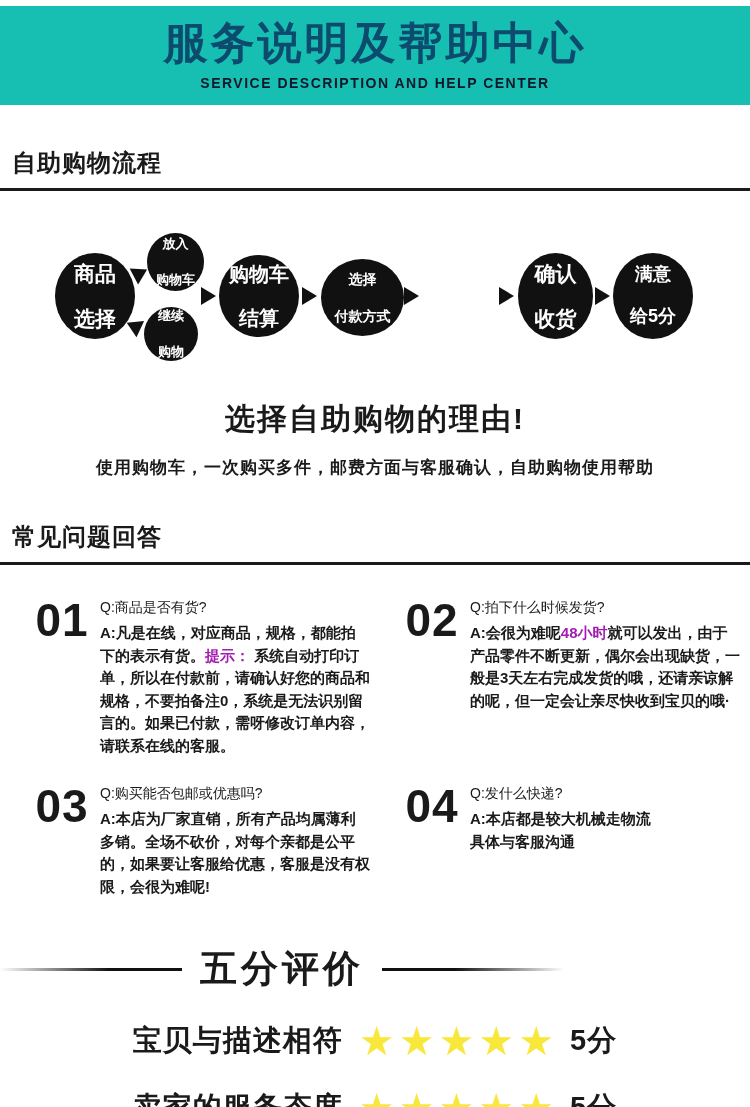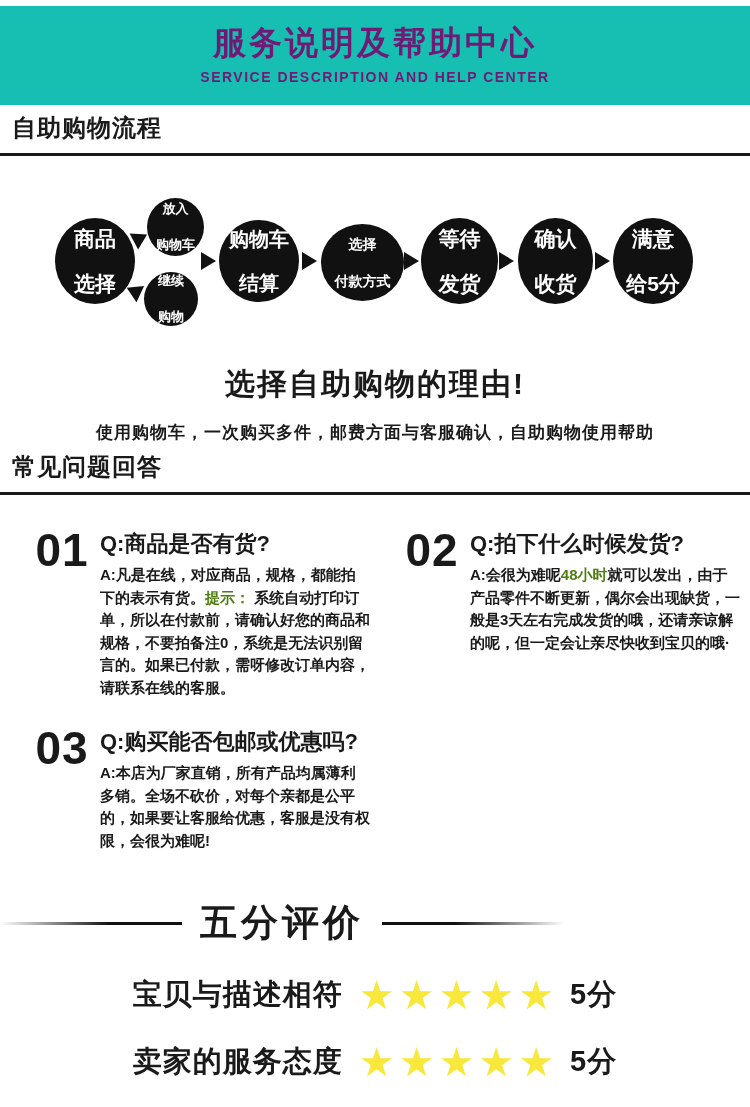--- a/index.html
+++ b/index.html
@@ -8,46 +8,46 @@
     width:750px; height:1107px; margin:0 auto; overflow:hidden;
     font-family:"Liberation Sans","DejaVu Sans",sans-serif;
     color:#1a1a1a;
   }
   
   .top-banner {
     margin-top:6px; height:99px; background:#17bfb2;
     display:flex; flex-direction:column; align-items:center; justify-content:center;
   }
   .top-banner h1 {
-    color:#701a75; font-size:33px; font-weight:700; letter-spacing:3px; line-height:1;
+    color:#0c4a6e; font-size:44px; font-weight:700; letter-spacing:3px; line-height:1;
   }
   .top-banner .en {
-    color:#701a75; font-size:14px; letter-spacing:1.5px; margin-top:10px; font-weight:600;
+    color:#0f172a; font-size:14px; letter-spacing:1.5px; margin-top:10px; font-weight:600;
   }
   
   .section-heading {
-    margin-top:7px; padding:0 12px 9px 12px;
+    margin-top:42px; padding:0 12px 9px 12px;
     border-bottom:3px solid #1a1a1a;
     font-size:24px; font-weight:600; letter-spacing:1px;
   }
   
   .flow-wrap { position:relative; height:142px; margin-top:40px; }
   .node {
     position:absolute; background:#111; border-radius:50%;
     display:flex; flex-direction:column; align-items:center; justify-content:center;
     color:#fff; font-weight:700; text-align:center; line-height:1.2;gap:20px;
   }
   .n1 { left:55px;  top:22px; width:80px; height:86px; font-size:21px; }
   .n2 { left:147px; top:2px;  width:57px; height:58px; font-size:13px; }
   .n3 { left:144px; top:76px; width:54px; height:54px; font-size:13px; }
   .n4 { left:219px; top:24px; width:80px; height:82px; font-size:20px; }
   .n5 { left:321px; top:28px; width:83px; height:77px; font-size:14px; }
   .n6 { left:421px; top:22px; width:77px; height:86px; font-size:21px; }
   .n7 { left:518px; top:22px; width:75px; height:86px; font-size:21px; }
-  .n8 { left:613px; top:22px; width:80px; height:86px; font-size:21px; }
+  .n8 { left:613px; top:22px; width:80px; height:86px; font-size:18px; }
   .arr {
     position:absolute; width:0; height:0;
     border-top:9px solid transparent; border-bottom:9px solid transparent;
     border-left:15px solid #111;
   }
   .a1 { left:133px; top:33px; transform:rotate(-28deg); }
   .a2 { left:126px; top:86px; transform:rotate(205deg); }
   .a3 { left:201px; top:56px; }
   .a4 { left:302px; top:56px; }
   .a5 { left:404px; top:56px; }
@@ -61,23 +61,23 @@
   .faq-grid {
     display:grid; grid-template-columns:1fr 1fr;
     column-gap:24px; row-gap:28px;
     padding:34px 10px 0 24px;
   }
   .faq-item { display:flex; }
   .faq-num {
     font-size:46px; font-weight:700; line-height:0.95; letter-spacing:1px;
     width:76px; flex:0 0 76px;text-align:center;
   }
-  .faq-q { font-size:22px; font-weight:700; margin-bottom:5px; }
+  .faq-q { font-size:14px; font-weight:400; margin-bottom:5px; }
   .faq-a { font-size:15px; font-weight:600; line-height:1.5; max-width:300px; }
-  .red { color:#4d7c0f; }
+  .red { color:#a21caf; }
   .a-block { display:block; }
   
   .rating-head {
     margin-top:46px; display:flex; align-items:center; justify-content:flex-start; gap:18px;
   }
   .rating-head h2 { font-size:37px; font-weight:700; letter-spacing:4px; }
   .tline { width:182px; height:3px; }
   .tline.l { background:linear-gradient(90deg, rgba(17,17,17,0), #111 60%); }
   .tline.r { background:linear-gradient(270deg, rgba(17,17,17,0), #111 60%); }
   .rating-row {
@@ -117,24 +117,20 @@
   <div class="node n4">
     <span>购物车</span>
     <span>结算</span>
   </div>
   <div class="arr a4"></div>
   <div class="node n5">
     <span>选择</span>
     <span>付款方式</span>
   </div>
   <div class="arr a5"></div>
-  <div class="node n6">
-    <span>等待</span>
-    <span>发货</span>
-  </div>
   <div class="arr a6"></div>
   <div class="node n7">
     <span>确认</span>
     <span>收货</span>
   </div>
   <div class="arr a7"></div>
   <div class="node n8">
     <span>满意</span>
     <span>给5分</span>
   </div>
@@ -165,20 +161,30 @@
   </div>
 
   <div class="faq-item">
     <div class="faq-num">03</div>
     <div class="faq-body">
       <div class="faq-q">Q:购买能否包邮或优惠吗?</div>
       <div class="faq-a"><span>A:本店为厂家直销，所有产品均属薄利多销。全场不砍价，对每个亲都是公平的，如果要让客服给优惠，客服是没有权限，会很为难呢!</span></div>
     </div>
   </div>
 
+  <div class="faq-item">
+    <div class="faq-num">04</div>
+    <div class="faq-body">
+      <div class="faq-q">Q:发什么快递?</div>
+      <div class="faq-a">
+          <span class="a-block">A:本店都是较大机械走物流</span>
+          <span class="a-block">具体与客服沟通</span>
+        </div>
+    </div>
+  </div>
 </div>
 
 <div class="rating-head">
   <div class="tline l"></div>
   <h2>五分评价</h2>
   <div class="tline r"></div>
 </div>
 
 <div class="rating-row">
   <span class="rating-label">宝贝与描述相符</span>

